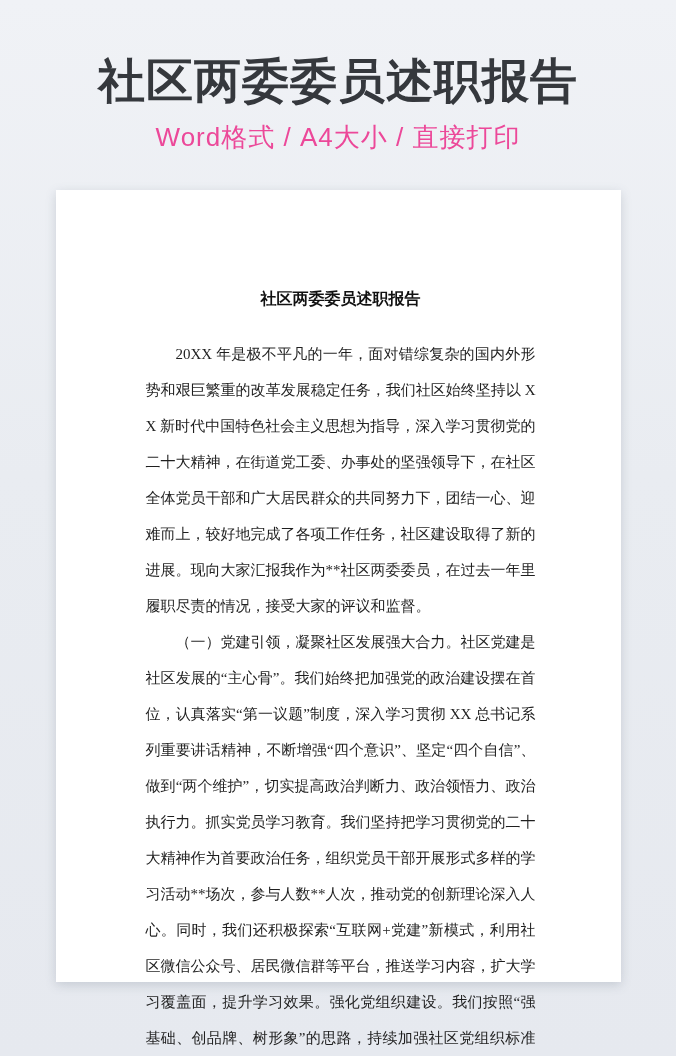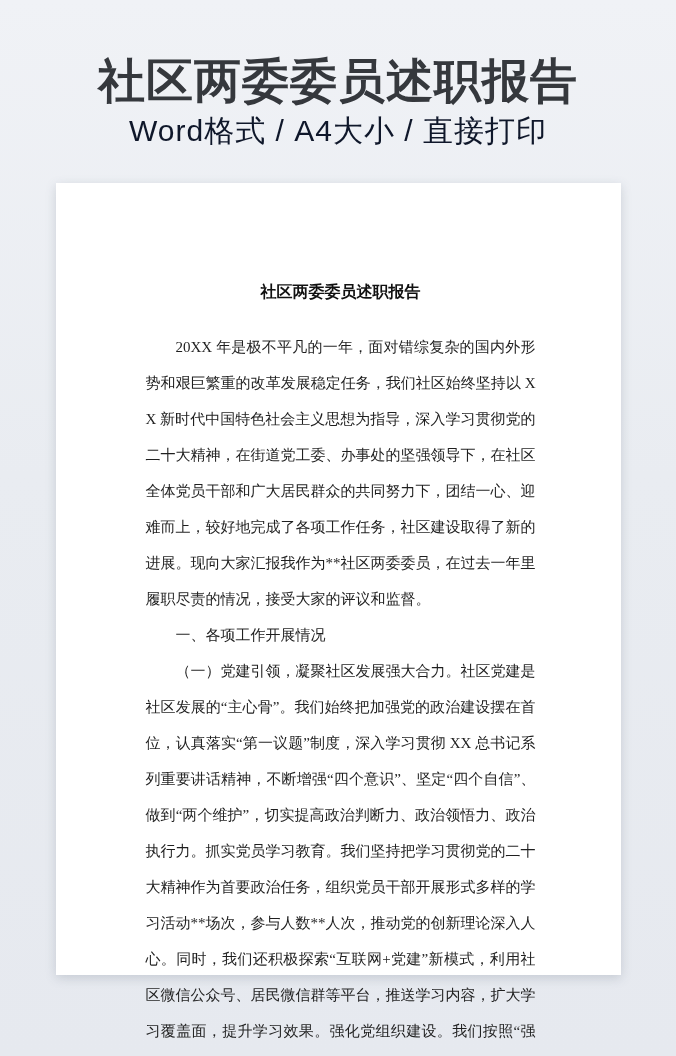--- a/index.html
+++ b/index.html
@@ -20,25 +20,25 @@
   .site-header h1 {
     margin: 0;
     font-family: "Liberation Sans", "DejaVu Sans", sans-serif;
     font-weight: 800;
     font-size: 47px;
     line-height: 54px;
     letter-spacing: 1px;
     color: #35383d;
   }
   .site-header .subtitle {
-    margin-top: 7px;
-    font-size: 30px;
+    margin-top: 14px;
+    font-size: 26px;
     line-height: 31px;
     letter-spacing: 1px;
-    color: #0f172a;
+    color: #ec4899;
   }
   .doc-page {
     box-sizing: border-box;
     width: 565px;
     height: 792px;
     margin: 37px auto 0 auto;
     background: #ffffff;
     box-shadow: 0 3px 10px rgba(84, 96, 116, 0.22);
     padding: 98px 85px 0 90px;
   }
@@ -67,16 +67,15 @@
 
 <header class="site-header">
   <h1>社区两委委员述职报告</h1>
   <div class="subtitle">Word格式 / A4大小 / 直接打印</div>
 </header>
 
 <div class="doc-page">
   <div class="doc-title">社区两委委员述职报告</div>
   <div class="doc-body">
     <p>20XX 年是极不平凡的一年，面对错综复杂的国内外形势和艰巨繁重的改革发展稳定任务，我们社区始终坚持以 XX 新时代中国特色社会主义思想为指导，深入学习贯彻党的二十大精神，在街道党工委、办事处的坚强领导下，在社区全体党员干部和广大居民群众的共同努力下，团结一心、迎难而上，较好地完成了各项工作任务，社区建设取得了新的进展。现向大家汇报我作为**社区两委委员，在过去一年里履职尽责的情况，接受大家的评议和监督。</p>
-    <p>一、各项工作开展情况</p>
     <p>（一）党建引领，凝聚社区发展强大合力。社区党建是社区发展的“主心骨”。我们始终把加强党的政治建设摆在首位，认真落实“第一议题”制度，深入学习贯彻 XX 总书记系列重要讲话精神，不断增强“四个意识”、坚定“四个自信”、做到“两个维护”，切实提高政治判断力、政治领悟力、政治执行力。抓实党员学习教育。我们坚持把学习贯彻党的二十大精神作为首要政治任务，组织党员干部开展形式多样的学习活动**场次，参与人数**人次，推动党的创新理论深入人心。同时，我们还积极探索“互联网+党建”新模式，利用社区微信公众号、居民微信群等平台，推送学习内容，扩大学习覆盖面，提升学习效果。强化党组织建设。我们按照“强基础、创品牌、树形象”的思路，持续加强社区党组织标准化、规范化建设，认真落实“三会一课”、主题党日等制度，不断增强党组织的政治功能和组织功能。</p>
   </div>
 </div>
 
 </body></html>

